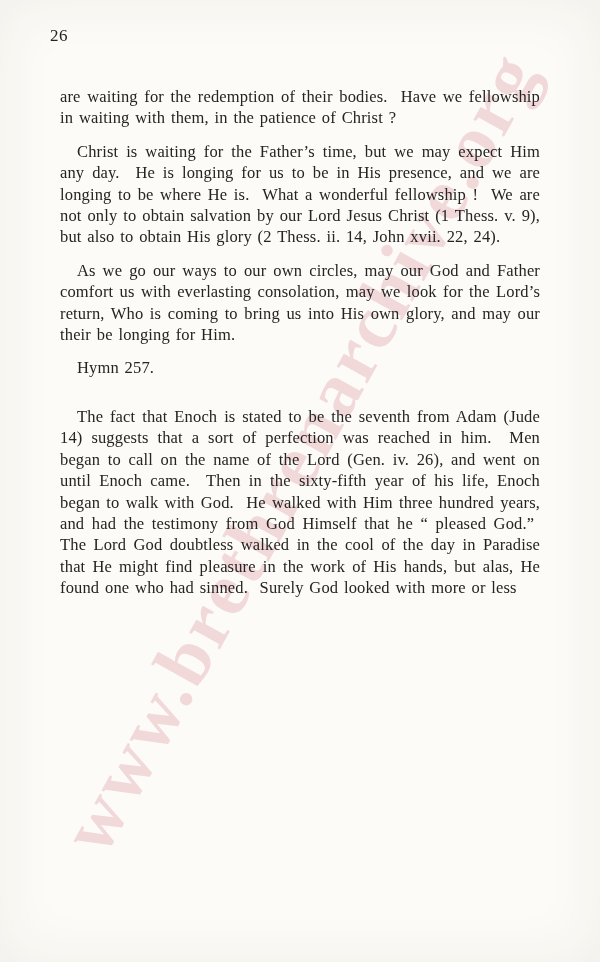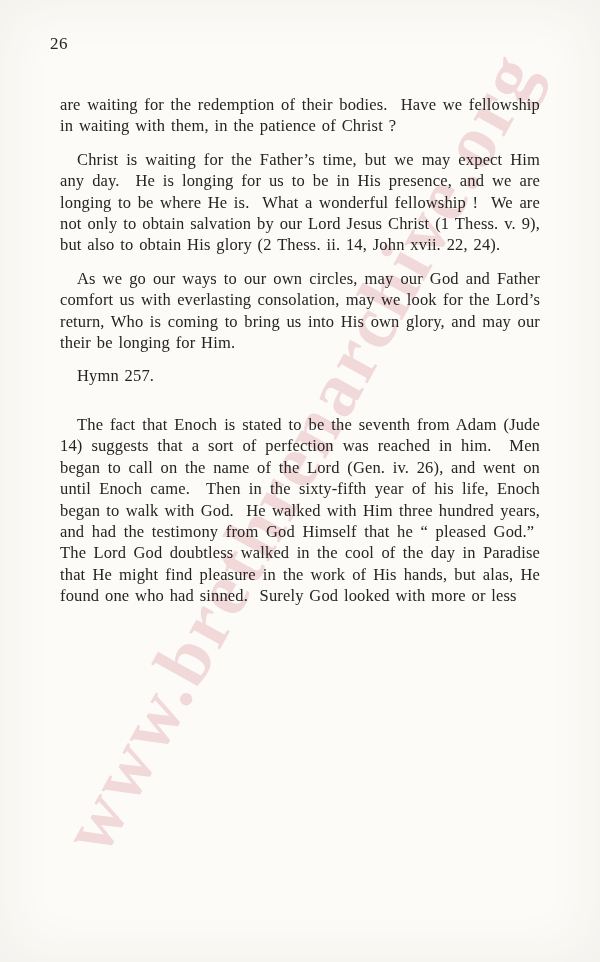--- a/index.html
+++ b/index.html
@@ -26,21 +26,20 @@
     user-select:none;
     z-index:1;
   }
   .page-header{
     position:relative;
     padding-top:42px;
     text-align:center;
     font-size:17px;
     letter-spacing:3px;
     z-index:2;
-    margin-top:8px;
   }
   .page-number{
     position:absolute;
     left:50px;top:26px;
     letter-spacing:0.5px;
     font-size:17px;
   }
   .page-body{
     position:relative;
     z-index:2;

